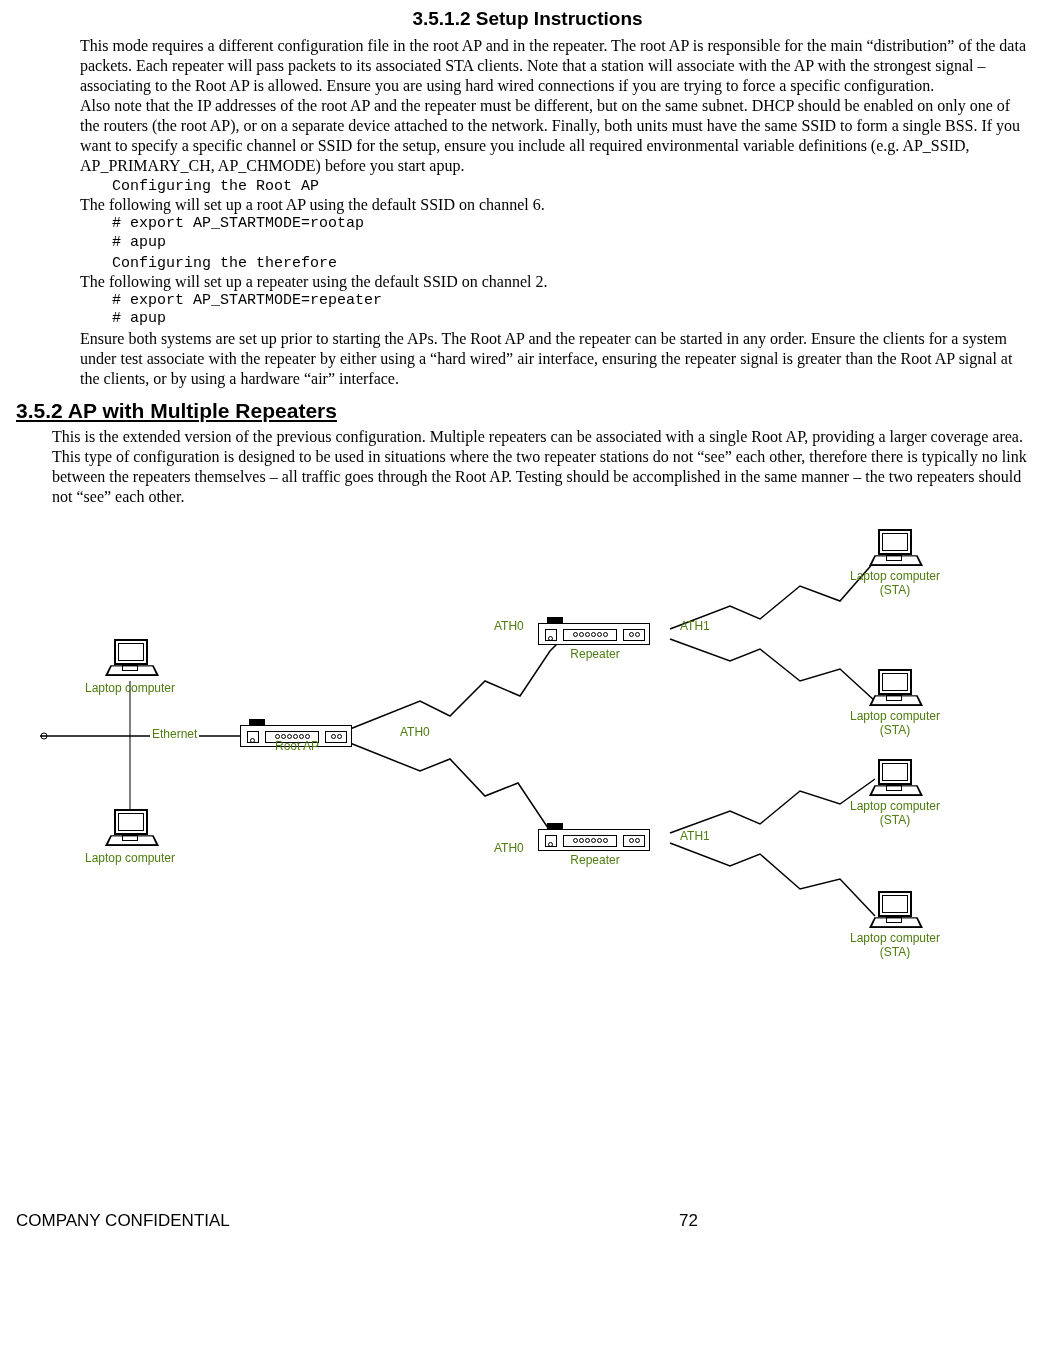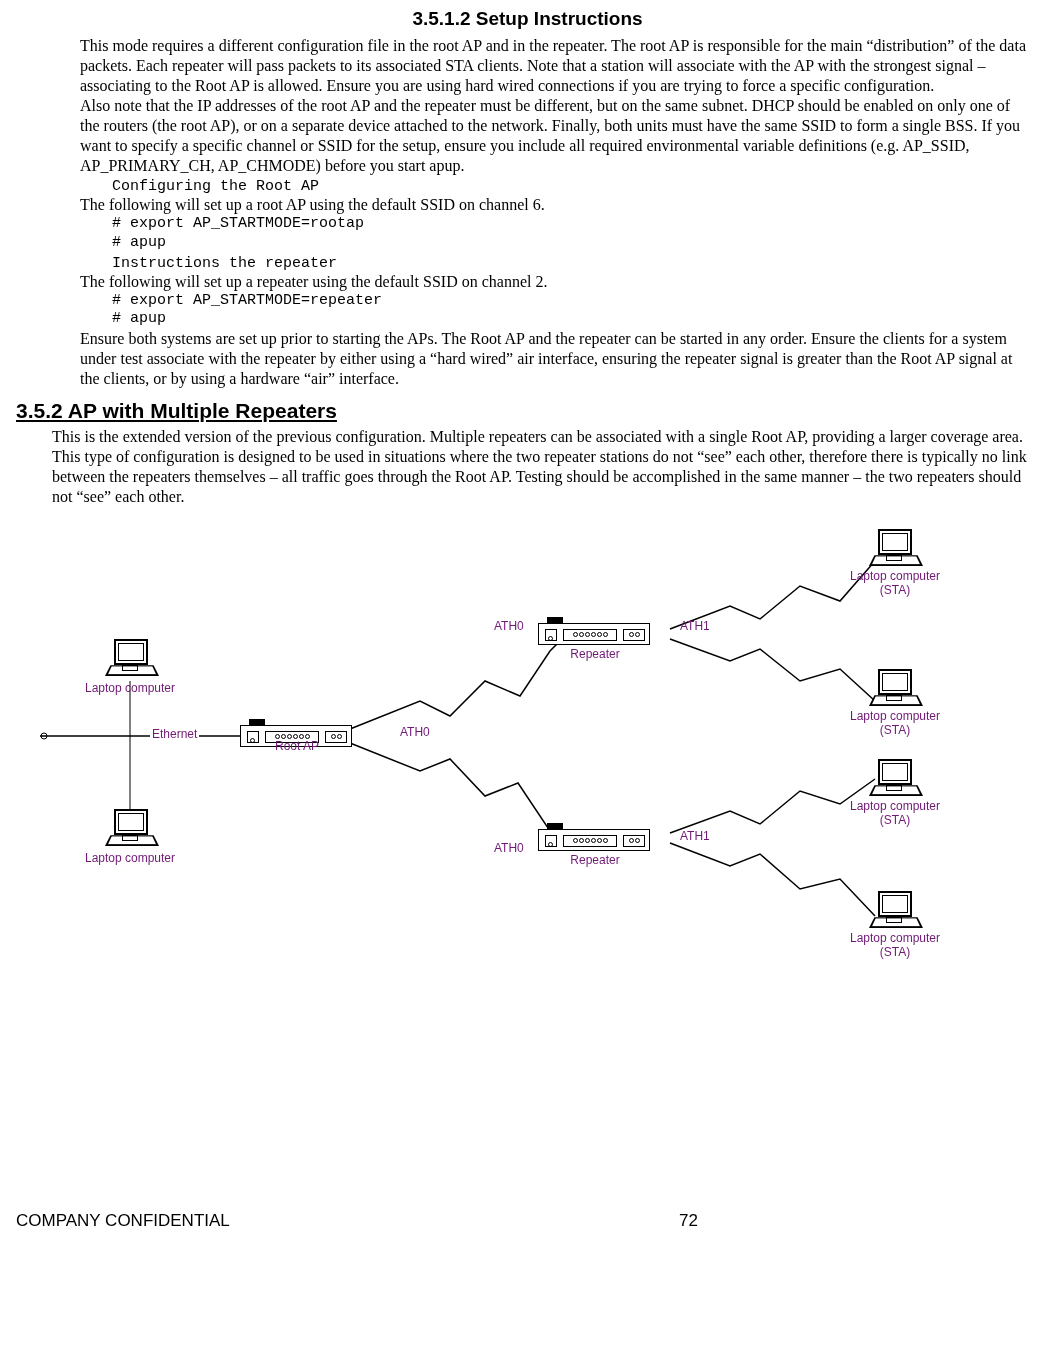--- a/index.html
+++ b/index.html
@@ -64,21 +64,21 @@
     width: 960px;
     height: 480px;
     margin: 4px 0 0 24px;
   }
   .diagram * { font-family: Arial, Helvetica, sans-serif; font-size: 12px; }
   .router-box { position: absolute; }
   .router-outer { border: 1px solid #000; width: 110px; height: 20px; position: relative; background:#fff; }
   .router-black { position: absolute; top: -7px; left: 8px; width: 16px; height: 7px; background: #000; }
   .router-inner { position: absolute; border: 1px solid #000; background:#fff; }
   .dot { width: 3px; height: 3px; border: 1px solid #000; border-radius: 50%; display:inline-block; margin: 0 0.5px;}
-  .label { position: absolute; text-align: center; color:#701a75; }
+  .label { position: absolute; text-align: center; color:#4d7c0f; }
   .laptop { position: absolute; width: 44px; height: 38px; }
   .laptop .screen { border: 2px solid #000; width: 30px; height: 22px; position: absolute; left: 6px; top: 0; background:#fff;}
   .laptop .screen::after { content:""; position:absolute; top:2px; left:2px; right:2px; bottom:2px; border:1px solid #000;}
   .laptop .base { position:absolute; width: 44px; height: 10px; left:0; top: 24px; border:2px solid #000; background:#fff;
                   transform: perspective(40px) rotateX(40deg);}
   .laptop .key { position:absolute; top:26px; left:14px; width:14px; height:4px; border:1px solid #000;}
   svg.wires { position:absolute; left:0; top:0; width:960px; height:480px; }
 </style>
 </head>
 <body>
@@ -90,21 +90,21 @@
   <p class="para">Also note that the IP addresses of the root AP and the repeater must be different, but on the same subnet. DHCP should be enabled on only one of the routers (the root AP), or on a separate device attached to the network. Finally, both units must have the same SSID to form a single BSS. If you want to specify a specific channel or SSID for the setup, ensure you include all required environmental variable definitions (e.g. AP_SSID, AP_PRIMARY_CH, AP_CHMODE) before you start apup.</p>
 </div>
 
 <div class="sub-heading">Configuring the Root AP</div>
 <div class="body-block">
   <p class="para">The following will set up a root AP using the default SSID on channel 6.</p>
 </div>
 <div class="code"># export AP_STARTMODE=rootap
 # apup</div>
 
-<div class="sub-heading">Instructions the repeater</div>
+<div class="sub-heading">Configuring the therefore</div>
 <div class="body-block">
   <p class="para">The following will set up a repeater using the default SSID on channel 2.</p>
 </div>
 <div class="code"># export AP_STARTMODE=repeater
 # apup</div>
 
 <div class="body-block">
   <p class="para">Ensure both systems are set up prior to starting the APs. The Root AP and the repeater can be started in any order. Ensure the clients for a system under test associate with the repeater by either using a “hard wired” air interface, ensuring the repeater signal is greater than the Root AP signal at the clients, or by using a hardware “air” interface.</p>
 </div>
 

